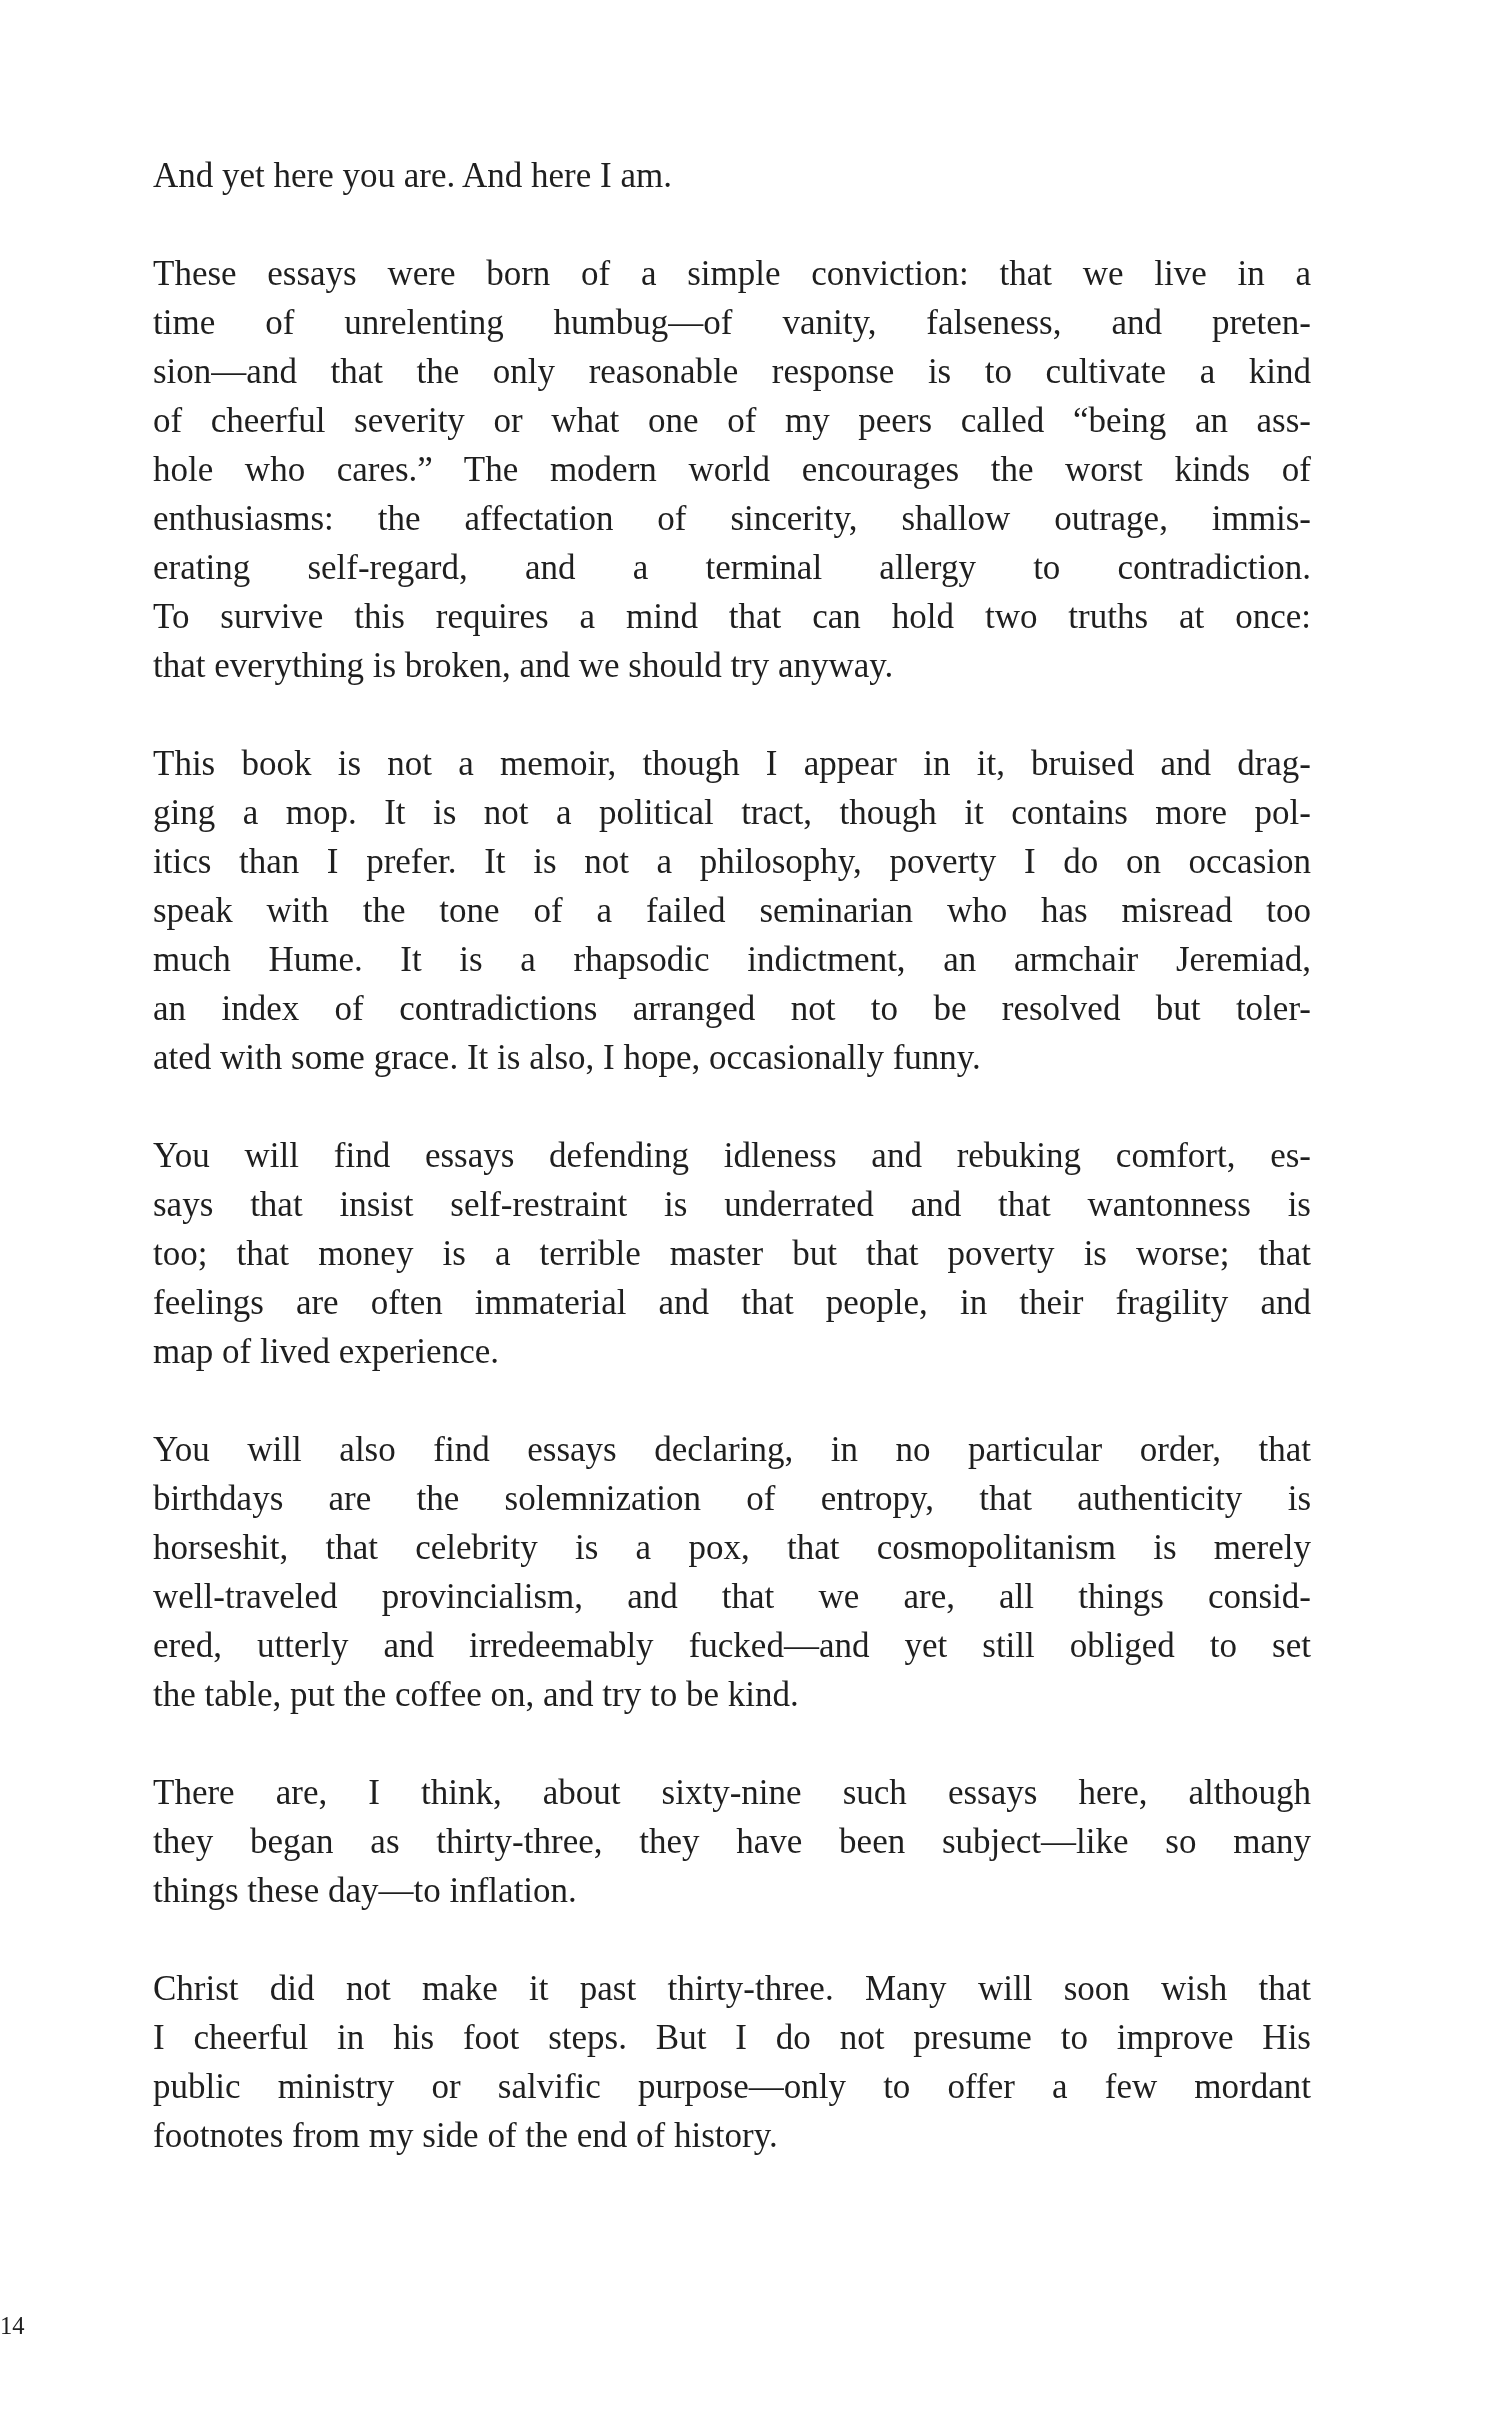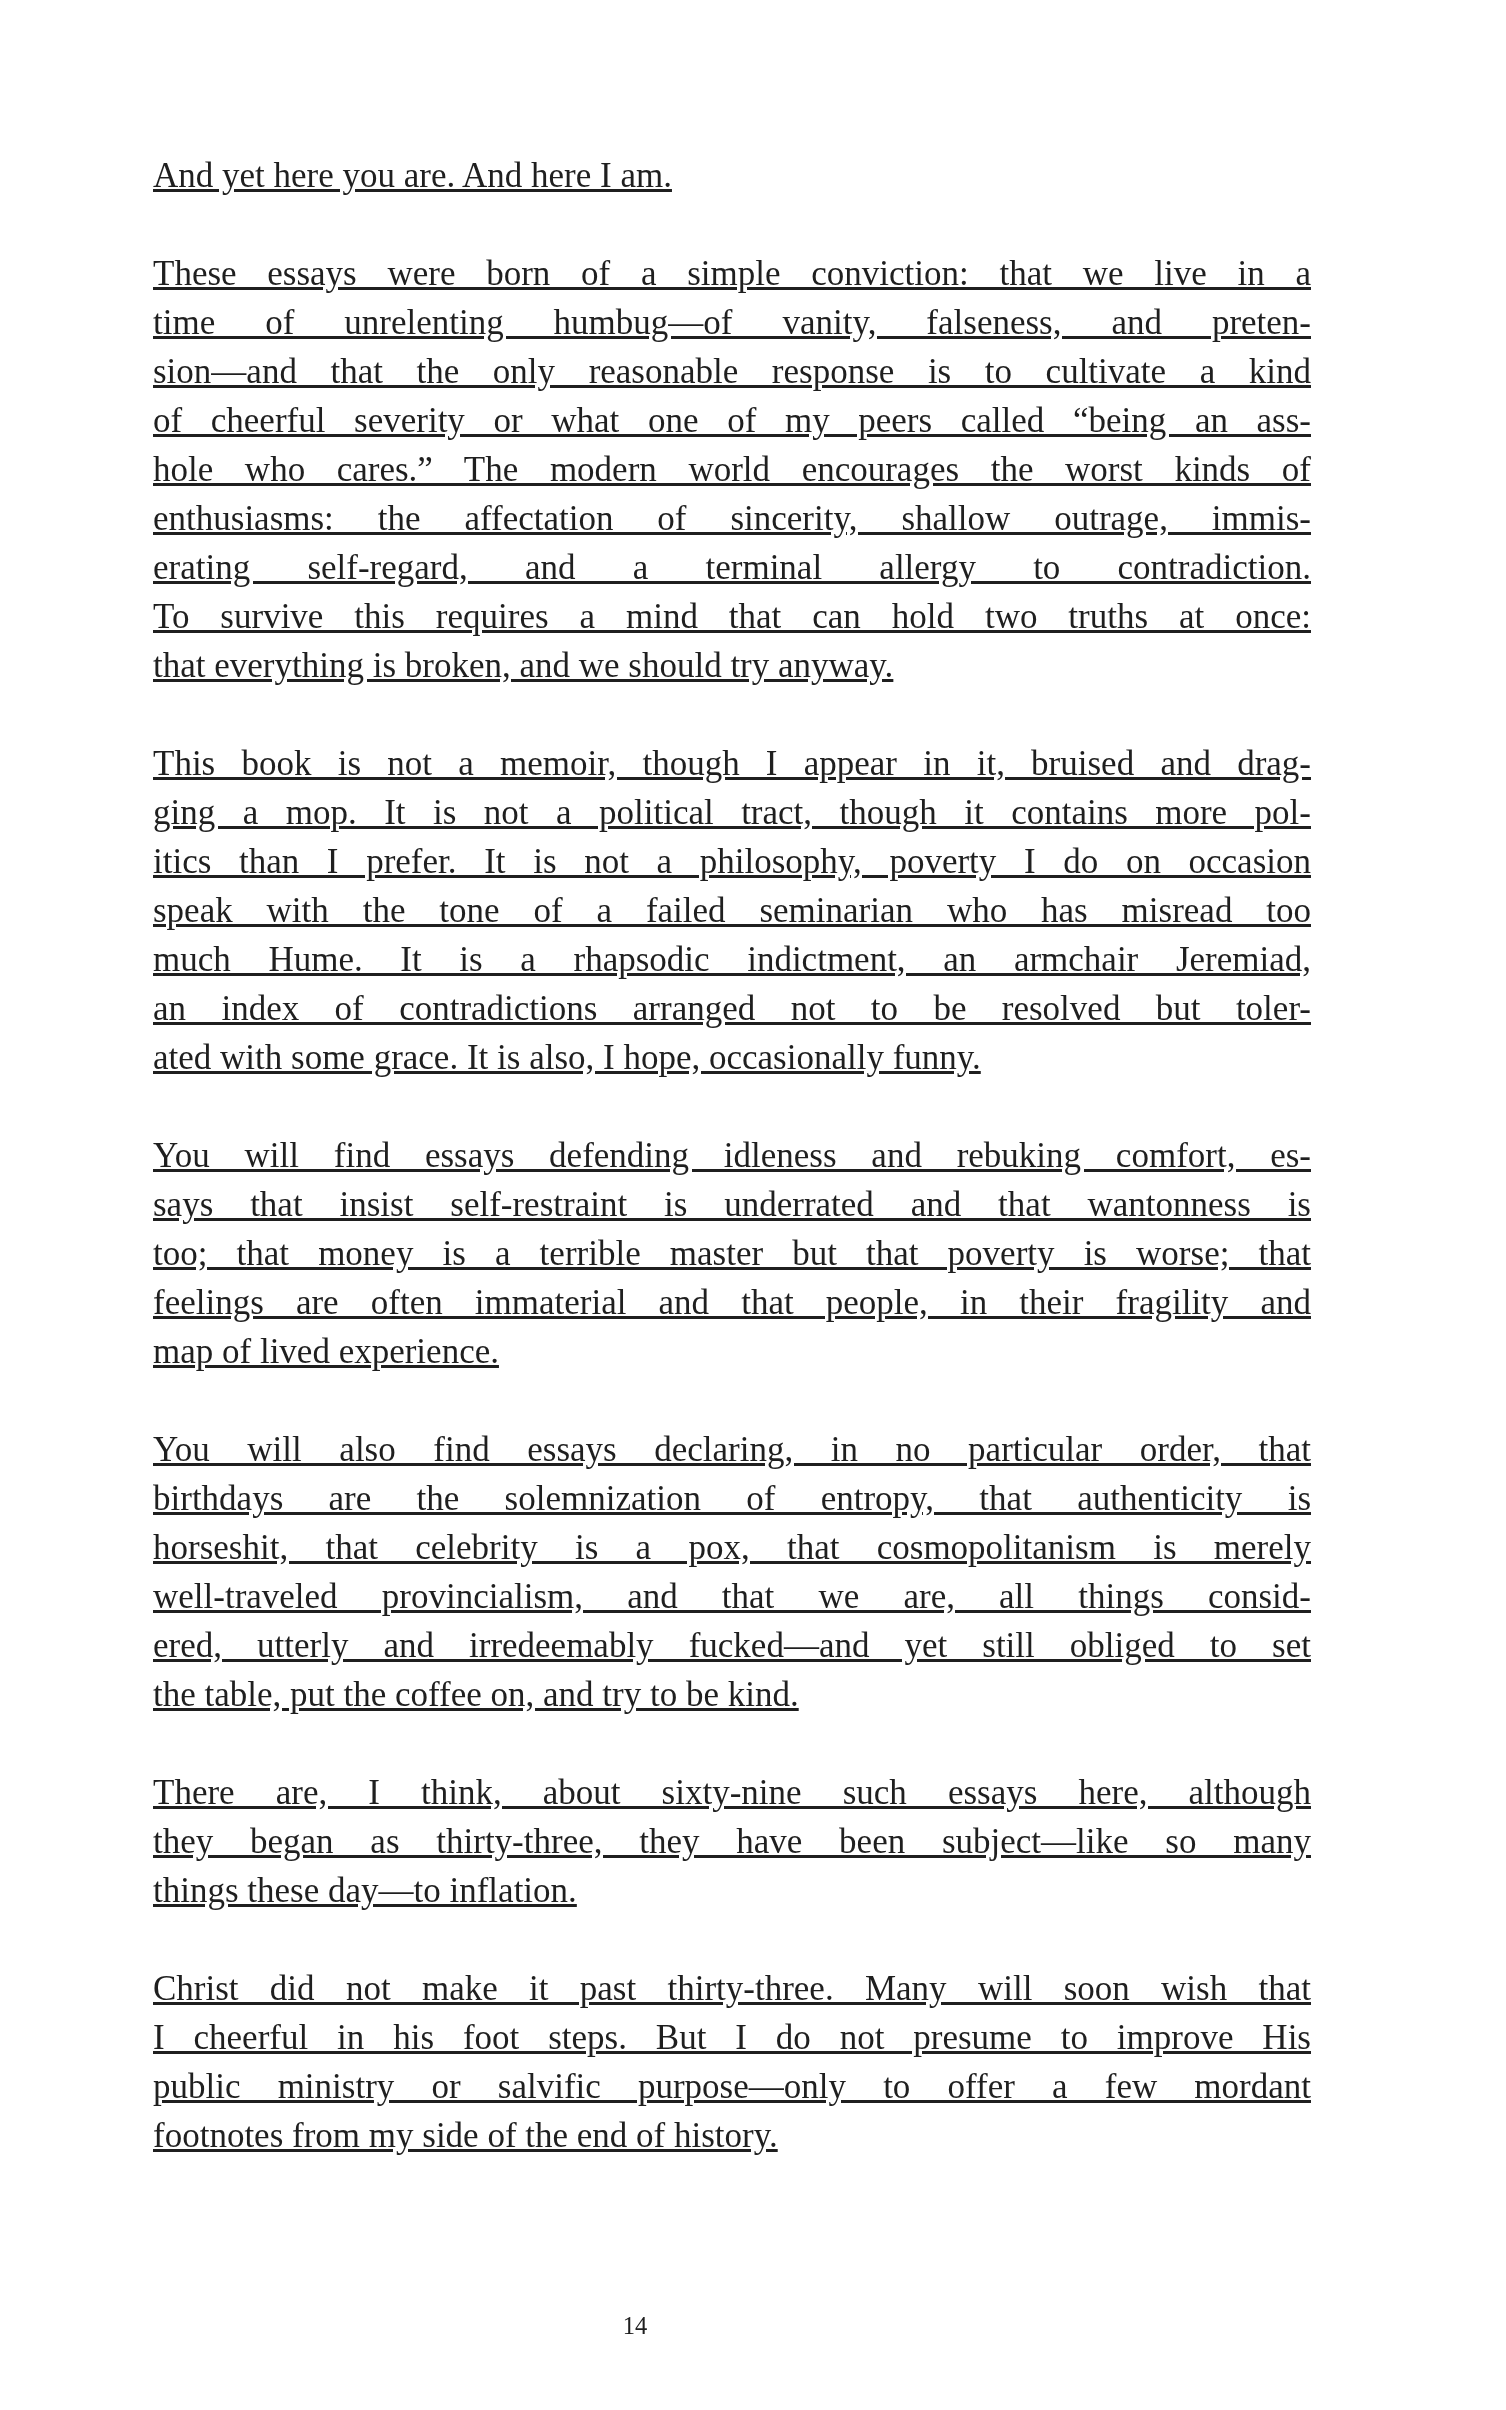--- a/index.html
+++ b/index.html
@@ -10,26 +10,26 @@
       font-family: "Liberation Serif", "DejaVu Serif", serif;
     }
     .textblock {
       position: absolute; left: 153px; top: 151px; width: 1158px;
       font-size: 35px; line-height: 49px;
     }
     .para { margin: 0 0 49px 0; }
     .line {
       display: block; white-space: nowrap;
       text-align: justify; text-align-last: justify;
-      height: 49px; overflow: visible; text-decoration: underline;
+      height: 49px; overflow: visible;
     }
     .line.last { text-align-last: left; }
     .pagenum {
-      position: absolute; top: 2312px; left: 16px; width: 1238px;
-      text-align: center; font-size: 24.5px;
+      position: absolute; top: 2312px; left: 0; width: 1238px;
+      font-size: 24.5px;
       font-family: "Liberation Serif", "DejaVu Serif", serif; color: #1f1f1f;
     }
   </style>
 </head>
 <body>
 
 <div class="page">
   <div class="textblock">
 
     <p class="para">

